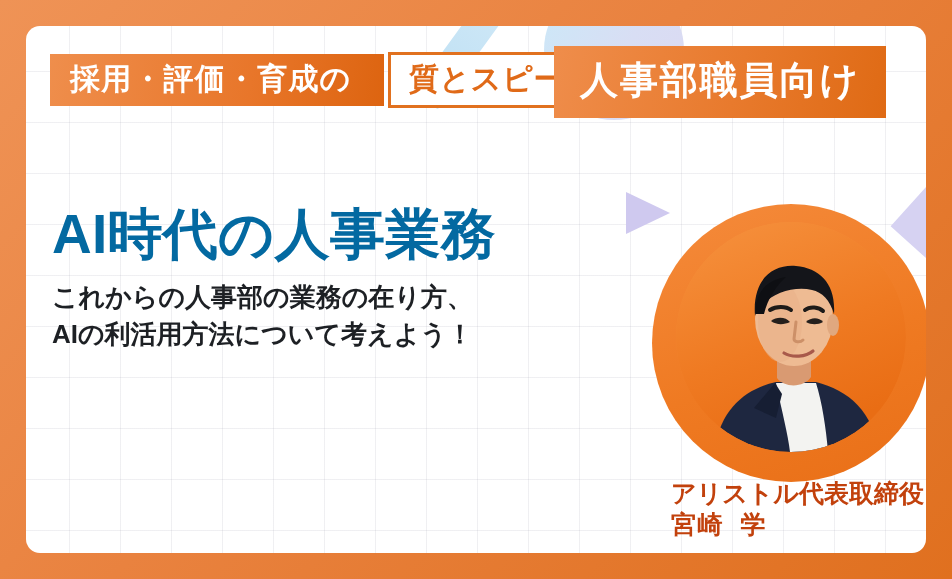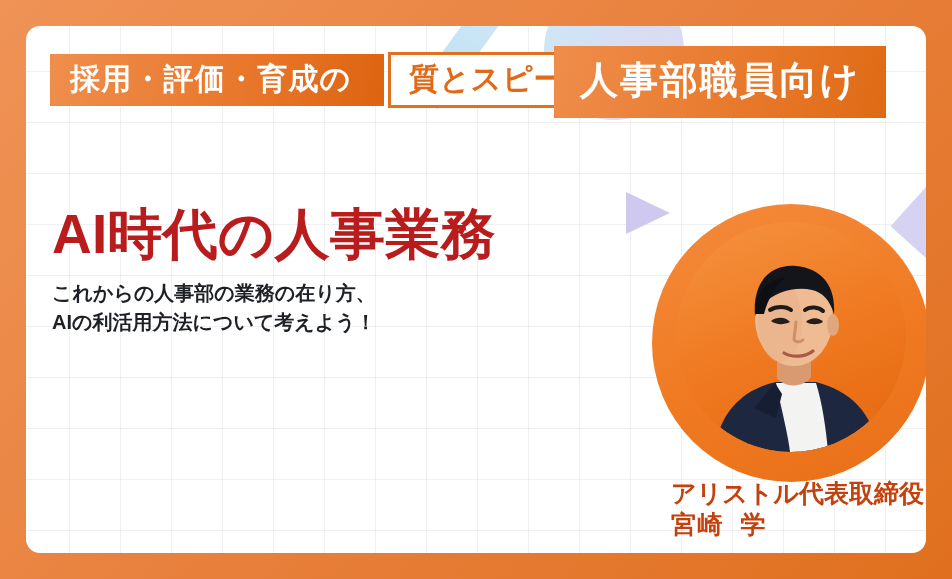--- a/index.html
+++ b/index.html
@@ -110,27 +110,27 @@
     white-space:nowrap;
     margin-left:9px;
   }
 
   
   #title-block{position:absolute;left:26px;top:178px;width:600px;}
   #main-title{
     margin:0;
     font-size:55px;font-weight:800;
     letter-spacing:.005em;
-    color:#b91c1c;
+    color:#0369a1;
     line-height:1.1;
     white-space:nowrap;
   }
   #subtitle{
     margin:14px 0 8px 0;
-    font-size:20px;font-weight:700;
+    font-size:26px;font-weight:700;
     color:#1d2024;
     line-height:1.45;
     white-space:pre-line;
   }
 
   
   #theme-section{position:absolute;left:26px;top:370px;width:600px;}
   #theme-label{
     font-size:26px;font-weight:700;
     color:#d9681c;

